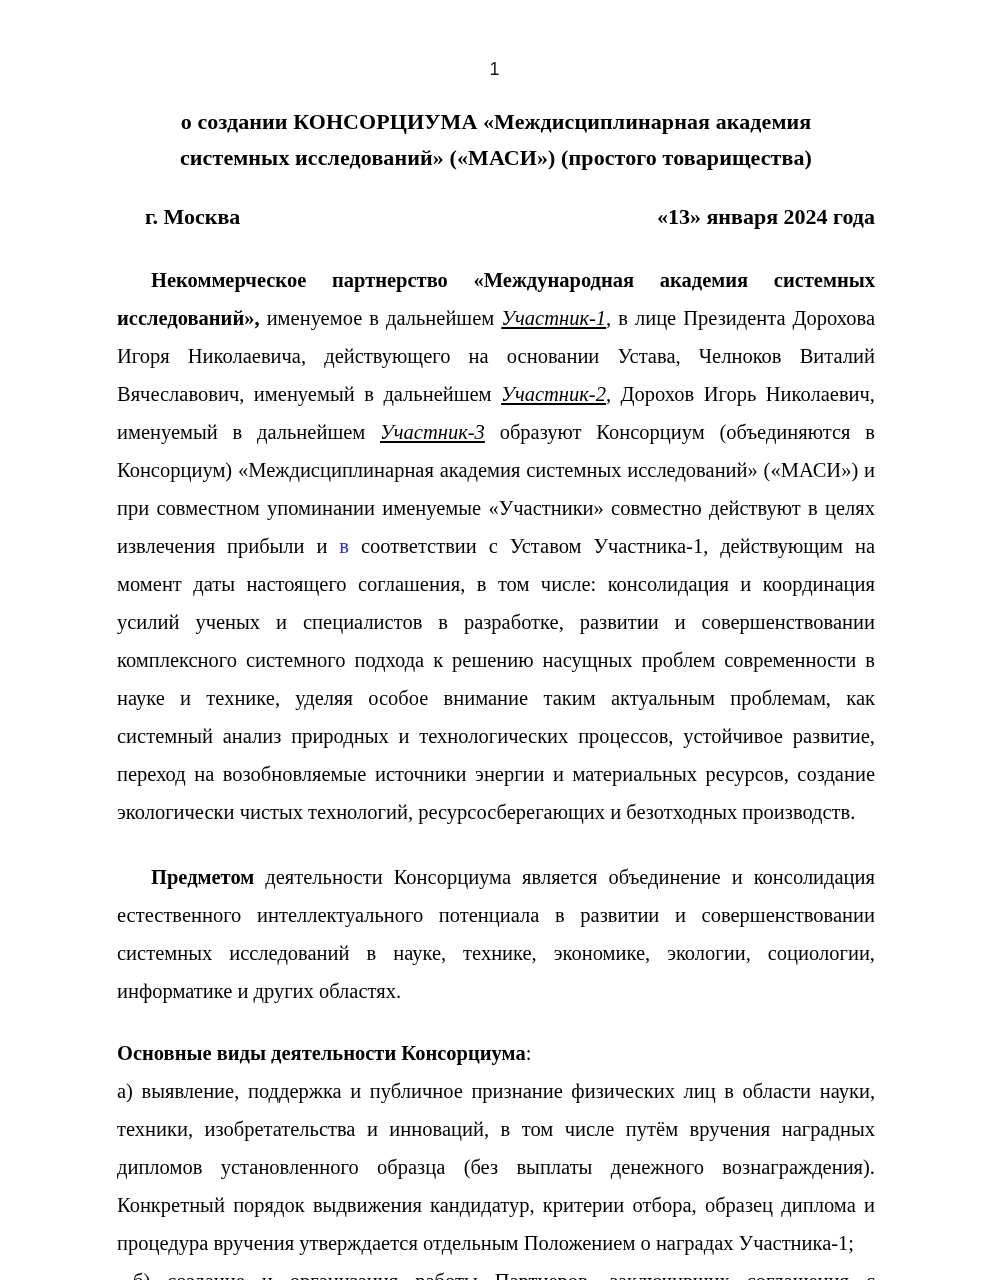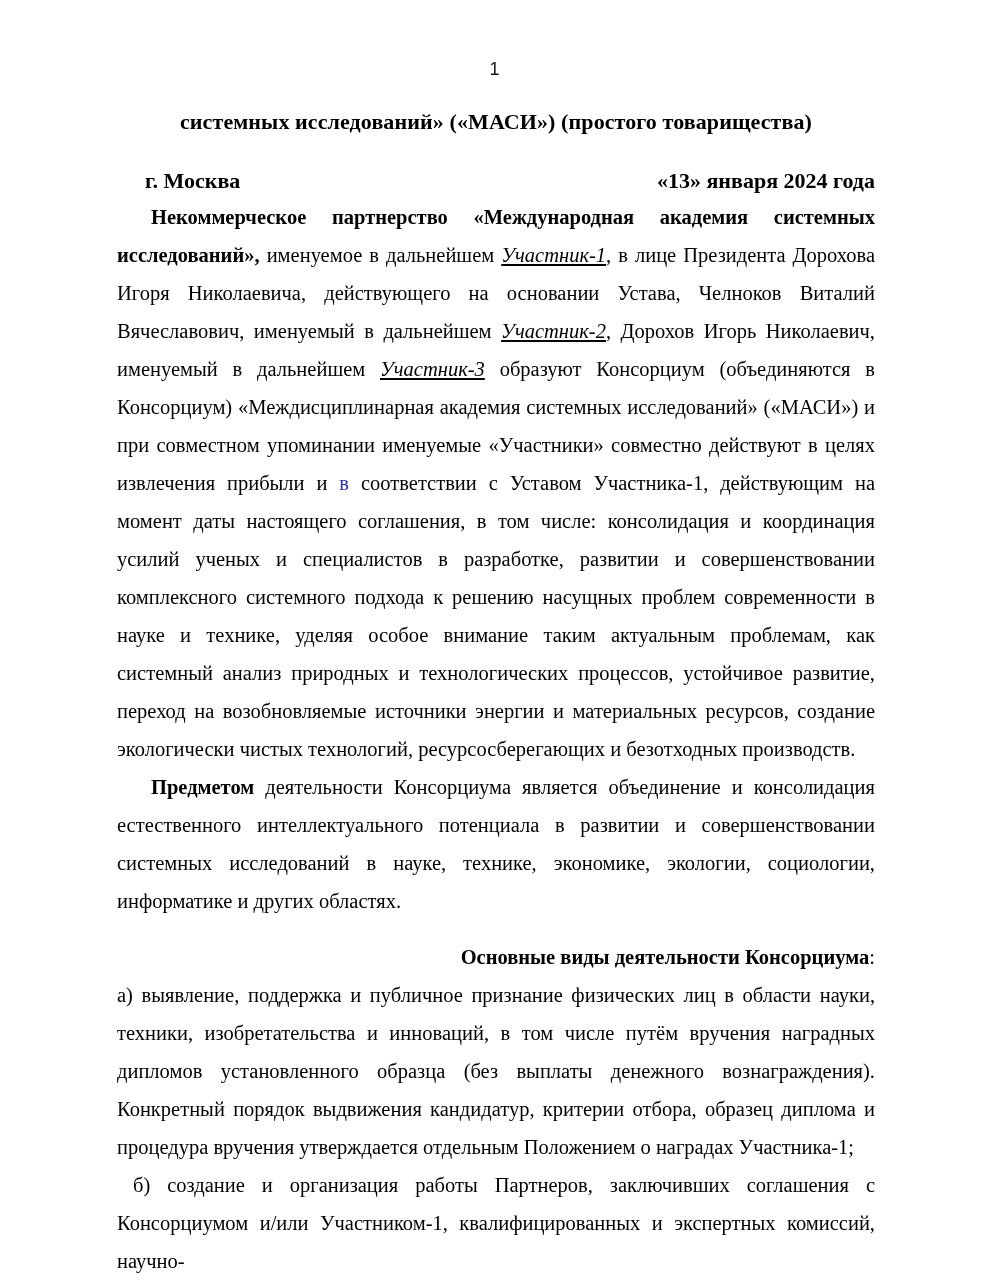--- a/index.html
+++ b/index.html
@@ -82,33 +82,33 @@
 
   
   p.body-par {
     margin: 0;
     font-size: 20.5px;
     line-height: 38px;
     text-align: justify;
     text-justify: inter-word;
     hyphens: none;
   }
-  p.indent-large { text-indent: 34px; }
+  p.indent-large { text-indent: 34px; margin-top: 27px; }
   p.indent-small { text-indent: 16px; }
   p.indent-none  { text-indent: 0; }
 
   .gap-intro  { margin-top: 36px; }
   .gap-subject{ margin-top: 10px; }
   .gap-a      { margin-top: 8px; }
   .gap-b      { margin-top: 12px; }
 
   
   .section-heading {
-    margin: 18px 0 0 0;
-    text-align: right;
+    margin: 24px 0 0 0;
+    text-align: left;
     font-size: 20.5px;
     line-height: 38px;
     font-weight: bold;
   }
   .section-heading .trailing {
     font-weight: normal;
   }
 
   
   .it-ul {
@@ -125,20 +125,21 @@
 </head>
 <body>
 
 <div class="page page-clip">
 
   <div class="page-number">1</div>
 
   <div class="content">
 
     <div class="title-block">
+      <span class="title-line">о создании КОНСОРЦИУМА «Междисциплинарная академия</span>
       <span class="title-line">системных исследований»  («МАСИ») (простого товарищества)</span>
     </div>
 
     <div class="citydate-row">
       <span class="city">г. Москва</span>
       <span class="date">«13» января  2024  года</span>
     </div>
 
     <p class="body-par indent-large gap-intro"><span class="bold"><span>Некоммерческое партнерство «Международная академия системных исследований»</span><span>,</span></span><span> именуемое в дальнейшем </span><span class="it-ul">Участник-1</span><span>, в лице Президента Дорохова Игоря Николаевича, действующего на основании Устава, Челноков Виталий Вячеславович, именуемый в дальнейшем </span><span class="it-ul">Участник-2</span><span>, Дорохов   Игорь Николаевич, именуемый в дальнейшем </span><span class="it-ul">Участник-3</span><span> образуют Консорциум (объединяются в Консорциум)  «Междисциплинарная академия системных исследований» («МАСИ») и при совместном упоминании именуемые «Участники» совместно действуют в целях извлечения прибыли и </span><span class="blue-run">в</span><span> соответствии с Уставом Участника-1, действующим на момент даты настоящего соглашения, в том числе: консолидация и координация усилий ученых и специалистов в разработке, развитии и совершенствовании комплексного системного подхода  к  решению насущных проблем современности  в науке и технике, уделяя особое внимание таким актуальным проблемам, как  системный анализ природных и технологических процессов, устойчивое развитие, переход на возобновляемые источники энергии и материальных ресурсов, создание экологически чистых технологий, ресурсосберегающих и безотходных производств.</span></p>
 

